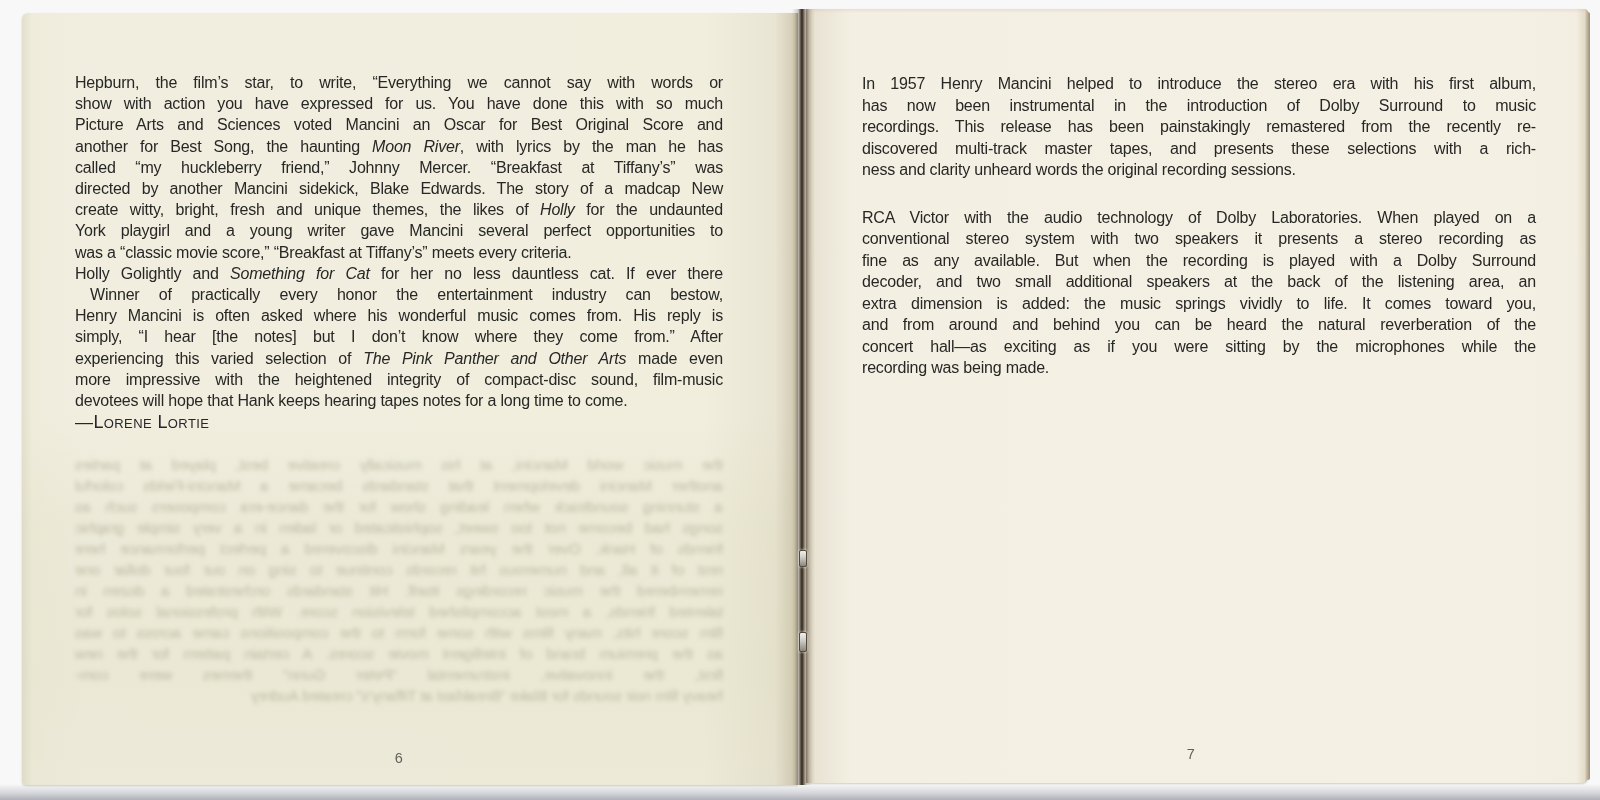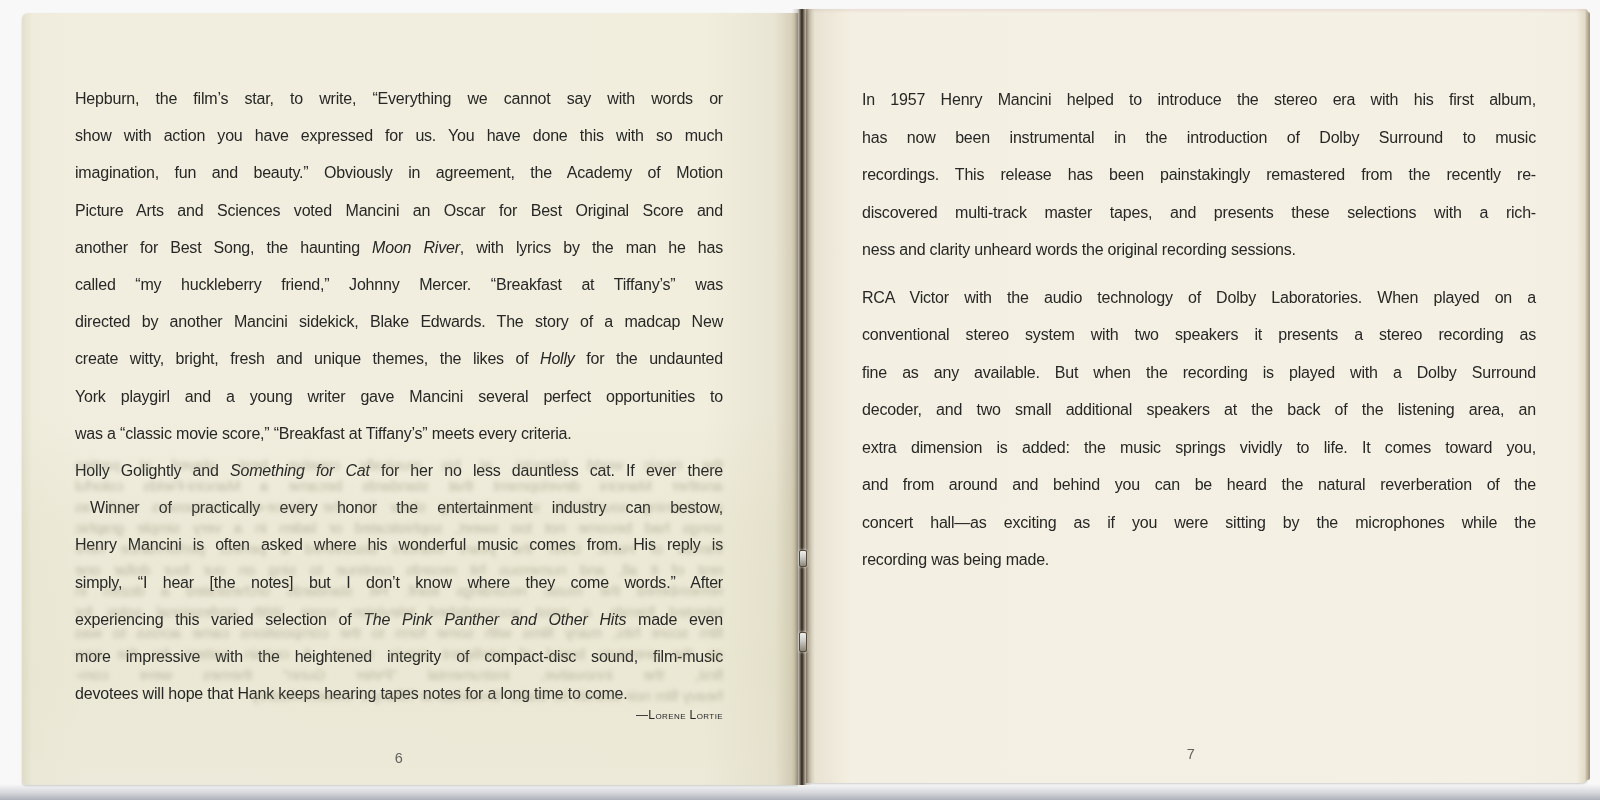--- a/index.html
+++ b/index.html
@@ -61,31 +61,30 @@
   .staple-2{top:623px;height:18px;}
 
   
   .text-block{position:absolute;font-size:16px;line-height:21.2px;letter-spacing:-0.2px;}
   .tb-left{left:53px;top:59px;width:648px;}
   .tb-right{left:56px;top:64px;width:674px;line-height:21.5px;}
   .para .tline{
     text-align:justify;
     text-align-last:justify;
     white-space:nowrap;
-    margin-top:16px;
   }
   .para .tline.last{text-align-last:left;white-space:normal;}
   .para.indent .tline:first-child{text-indent:15px;}
   .para.gap{margin-top:26px;}
 
   .signature{
-    text-align:right;
+    text-align:left;
     font-variant:small-caps;
     letter-spacing:0.4px;
-    font-size:12px;
+    font-size:18px;
     margin-top:1px;
     color:#26262a;
   }
 
   
   .ghost{
     position:absolute;left:53px;top:441px;width:648px;
     transform:scaleX(-1);
     filter:blur(2px);
     color:#96937a;
@@ -118,35 +117,34 @@
 </head>
 <body>
 
 <div class="scan">
 
   <div class="page page-left">
     <div class="text-block tb-left">
       <div class="para">
           <div class="tline"><span>Hepburn, the film’s star, to write, “Everything we cannot say with words or</span></div>
           <div class="tline"><span>show with action you have expressed for us. You have done this with so much</span></div>
-          <div class="tline"><span>imagination, fun and beauty.” Obviously in agreement, the Academy of Motion</span></div>
           <div class="tline"><span>Picture Arts and Sciences voted Mancini an Oscar for Best Original Score and</span></div>
           <div class="tline"><span>another for Best Song, the haunting </span><i>Moon River</i><span>, with lyrics by the man he has</span></div>
           <div class="tline"><span>called “my huckleberry friend,” Johnny Mercer. “Breakfast at Tiffany’s” was</span></div>
           <div class="tline"><span>directed by another Mancini sidekick, Blake Edwards. The story of a madcap New</span></div>
           <div class="tline"><span>create witty, bright, fresh and unique themes, the likes of </span><i>Holly</i><span> for the undaunted</span></div>
           <div class="tline"><span>York playgirl and a young writer gave Mancini several perfect opportunities to</span></div>
           <div class="tline last"><span>was a “classic movie score,” “Breakfast at Tiffany’s” meets every criteria.</span></div>
           <div class="tline"><span>Holly Golightly and </span><i>Something for Cat</i><span> for her no less dauntless cat. If ever there</span></div>
         </div>
       <div class="para indent">
           <div class="tline"><span>Winner of practically every honor the entertainment industry can bestow,</span></div>
           <div class="tline"><span>Henry Mancini is often asked where his wonderful music comes from. His reply is</span></div>
-          <div class="tline"><span>simply, “I hear [the notes] but I don’t know where they come words.” After</span></div>
-          <div class="tline"><span>experiencing this varied selection of </span><i>The Pink Panther and Other Hits</i><span> made even</span></div>
+          <div class="tline"><span>simply, “I hear [the notes] but I don’t know where they come from.” After</span></div>
+          <div class="tline"><span>experiencing this varied selection of </span><i>The Pink Panther and Other Arts</i><span> made even</span></div>
           <div class="tline"><span>more impressive with the heightened integrity of compact-disc sound, film-music</span></div>
           <div class="tline last"><span>devotees will hope that Hank keeps hearing tapes notes for a long time to come.</span></div>
         </div>
       <div class="signature">—Lorene Lortie</div>
     </div>
     <div class="ghost">
         <div class="tline"><span>the music world Mancini, at his musically creative best, played at parties</span></div>
         <div class="tline"><span>another Mancini development that standards became a Mancini-Fields colorful</span></div>
         <div class="tline"><span>a stunning soundtrack when leading show for the dance-era composers such as</span></div>
         <div class="tline"><span>songs had become not too sweet, sophisticated or laden in a very simple graphic</span></div>

